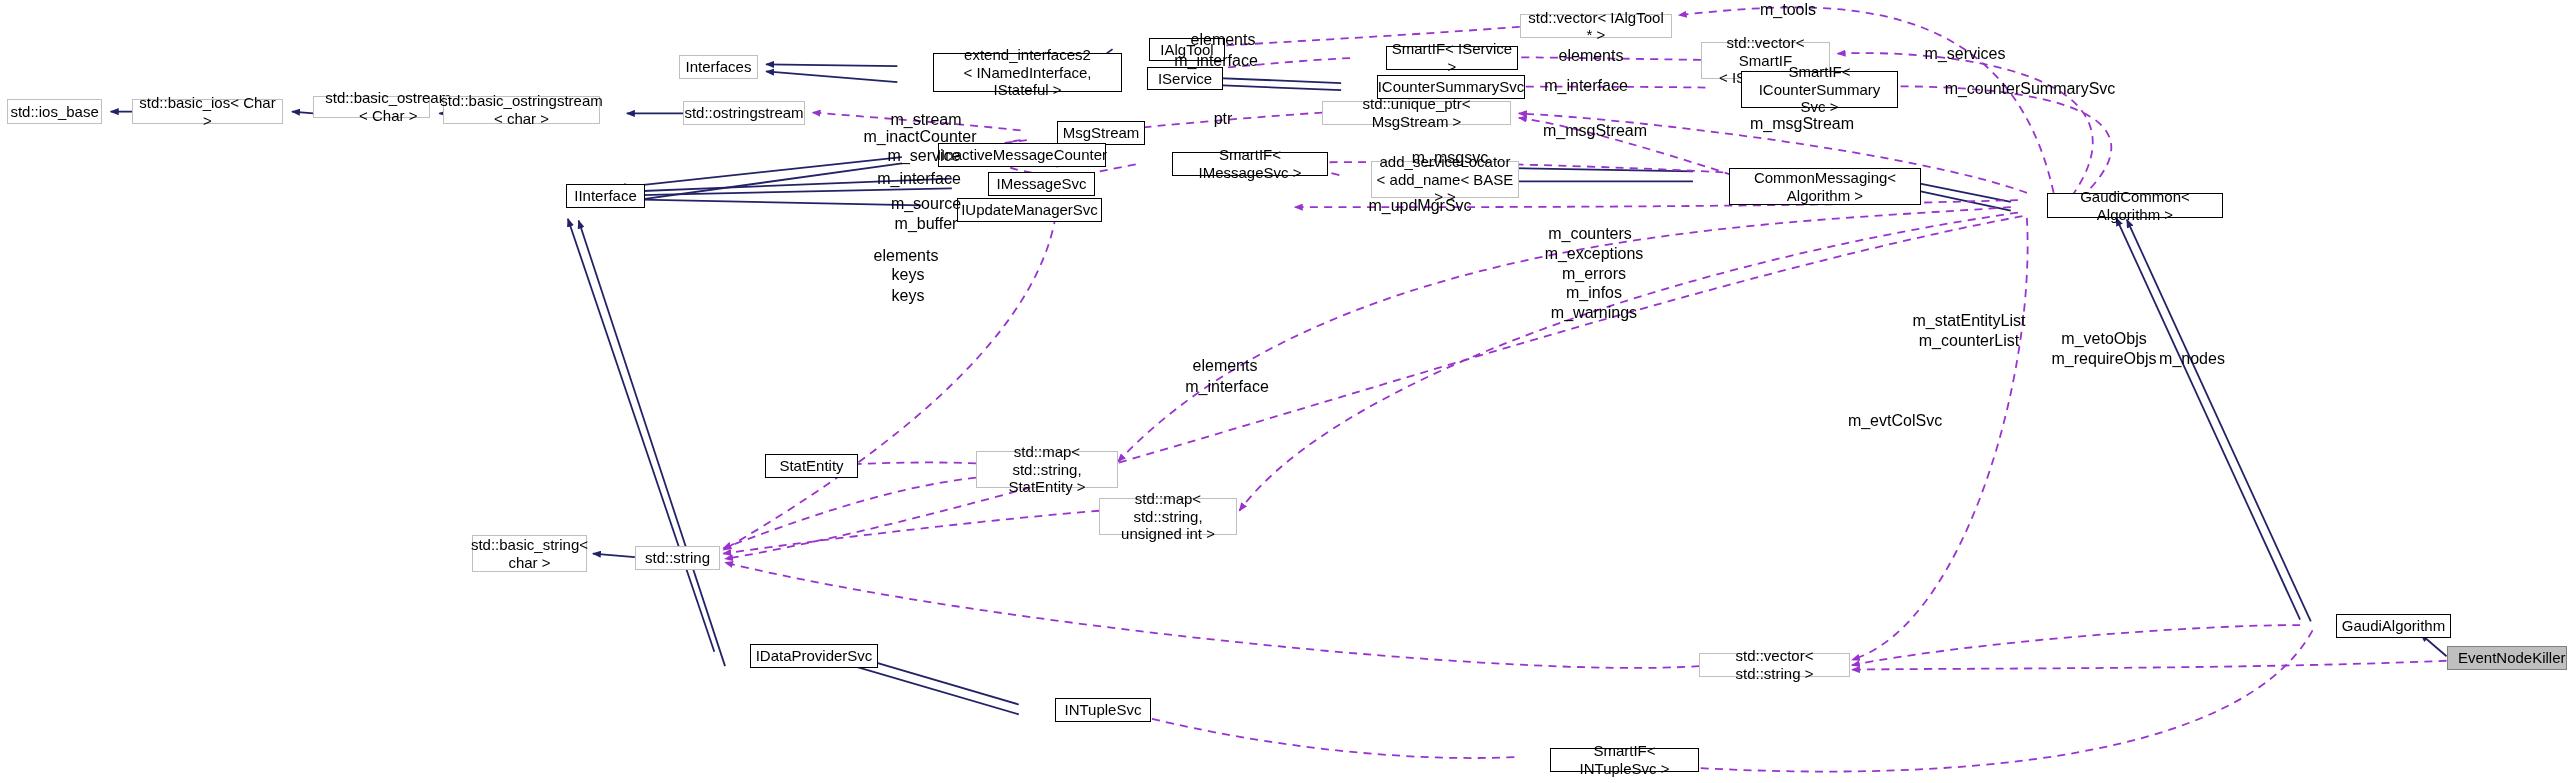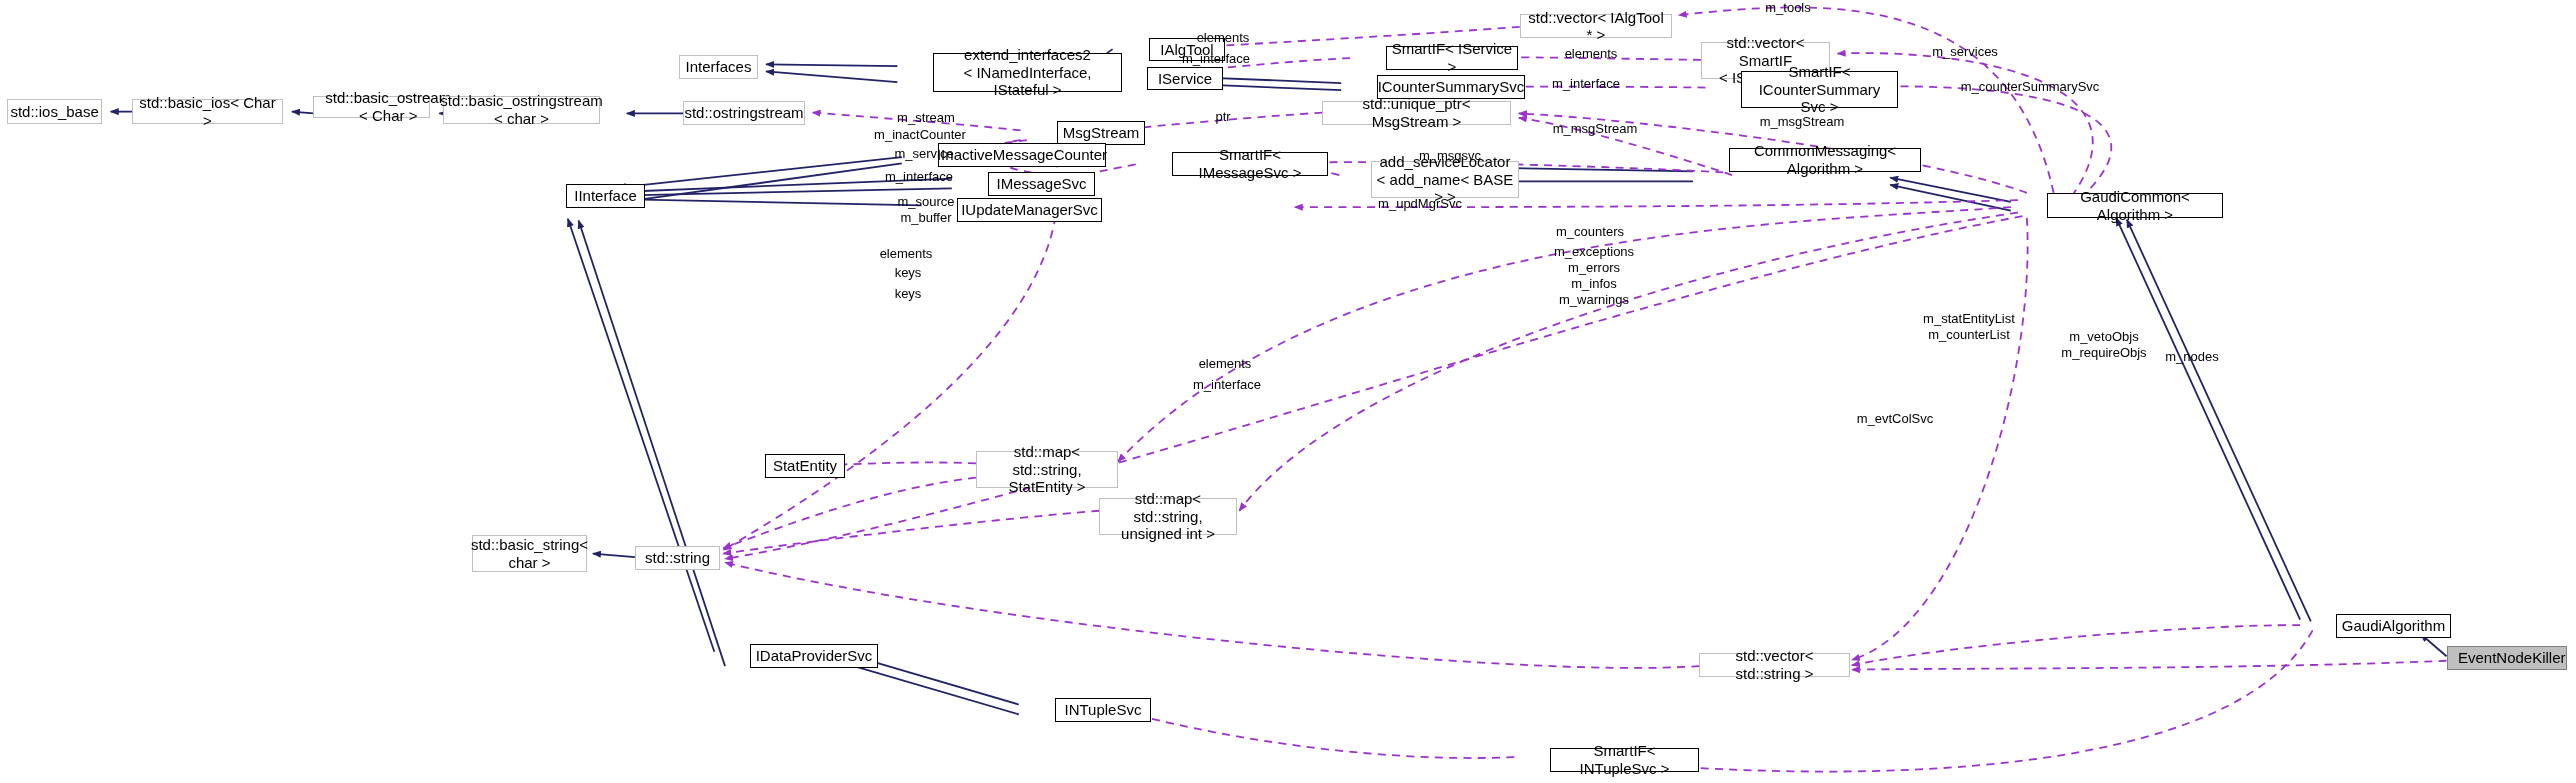--- a/index.html
+++ b/index.html
@@ -36,21 +36,21 @@
     line-height: 1.18;
     white-space: pre-line;
     padding: 1.8px 4.5px;
     z-index: 5;
   }
   .node.solid  { border: 0.9px solid #000000; margin-left: 36px; }
   .node.faded  { border: 0.9px solid #bfbfbf; }
   .node.filled { border: 0.9px solid #808080; background: #bfbfbf; }
   .edge-label {
     position: absolute;
-    font-size: 13px;
+    font-size: 16px;
     color: #000000;
     white-space: pre-line;
     text-align: center;
     line-height: 1.22;
     z-index: 6;
     transform: translateX(-50%);
   }
 </style>
 </head>
 <body>
@@ -154,23 +154,23 @@
 Svc &gt;</div>
     <div class="node faded" style="left: 1322px; top: 101px; width: 189px; height: 24px;">std::unique_ptr&lt; MsgStream &gt;</div>
     <div class="node solid" style="left: 1021px; top: 121px; width: 88px; height: 24px;">MsgStream</div>
     <div class="node solid" style="left: 902px; top: 143px; width: 168px; height: 24px;">IInactiveMessageCounter</div>
     <div class="node solid" style="left: 952px; top: 172px; width: 107px; height: 24px;">IMessageSvc</div>
     <div class="node solid" style="left: 530px; top: 184px; width: 79px; height: 24px;">IInterface</div>
     <div class="node solid" style="left: 921px; top: 198px; width: 145px; height: 24px;">IUpdateManagerSvc</div>
     <div class="node solid" style="left: 1136px; top: 152px; width: 156px; height: 24px;">SmartIF&lt; IMessageSvc &gt;</div>
     <div class="node faded" style="left: 1339px; top: 161px; width: 148px; height: 37px; margin-left: 32px;">add_serviceLocator
 &lt; add_name&lt; BASE &gt; &gt;</div>
-    <div class="node solid" style="left: 1693px; top: 148px; width: 192px; height: 24px;">CommonMessaging&lt; Algorithm &gt;</div>
+    <div class="node solid" style="left: 1693px; top: 168px; width: 192px; height: 37px;">CommonMessaging&lt; Algorithm &gt;</div>
     <div class="node solid" style="left: 2011px; top: 193px; width: 176px; height: 25px;">GaudiCommon&lt; Algorithm &gt;</div>
-    <div class="node solid" style="left: 729px; top: 454px; width: 80px; height: 24px;">StatEntity</div>
+    <div class="node solid" style="left: 729px; top: 454px; width: 93px; height: 24px;">StatEntity</div>
     <div class="node faded" style="left: 976px; top: 451px; width: 142px; height: 37px;">std::map&lt; std::string,
  StatEntity &gt;</div>
     <div class="node faded" style="left: 1099px; top: 498px; width: 138px; height: 37px;">std::map&lt; std::string,
  unsigned int &gt;</div>
     <div class="node faded" style="left: 472px; top: 535px; width: 115px; height: 37px;">std::basic_string&lt;
  char &gt;</div>
     <div class="node faded" style="left: 635px; top: 546px; width: 85px; height: 24px;">std::string</div>
     <div class="node solid" style="left: 714px; top: 644px; width: 128px; height: 24px;">IDataProviderSvc</div>
     <div class="node solid" style="left: 1019px; top: 698px; width: 96px; height: 24px;">INTupleSvc</div>
     <div class="node faded" style="left: 1699px; top: 653px; width: 151px; height: 24px;">std::vector&lt; std::string &gt;</div>

